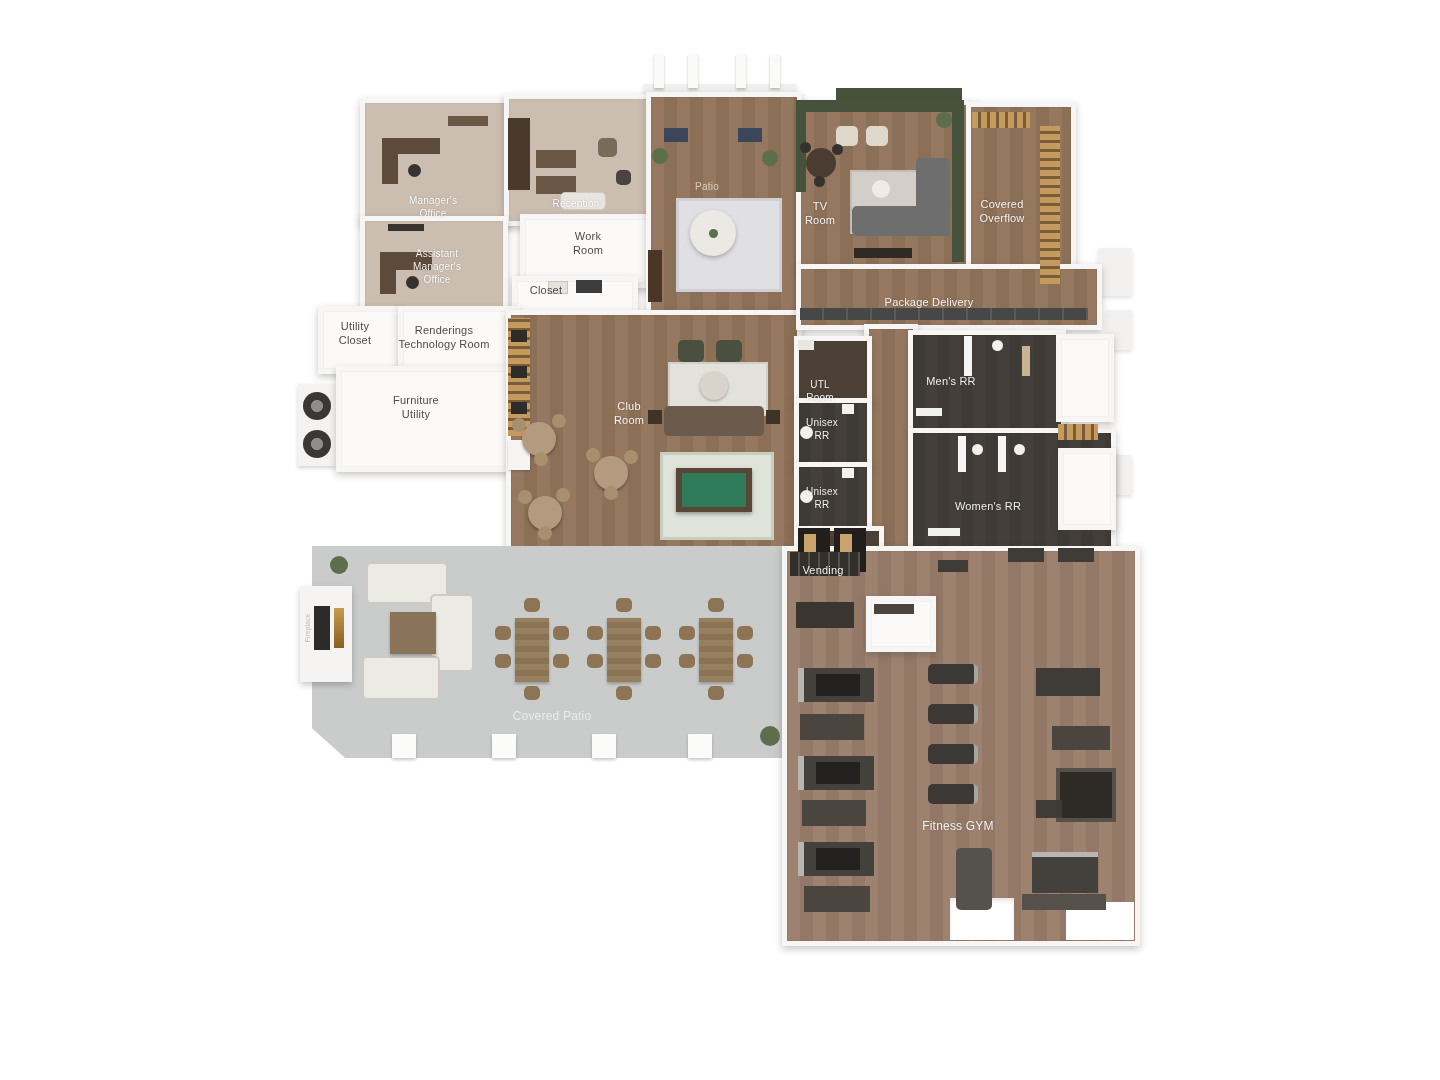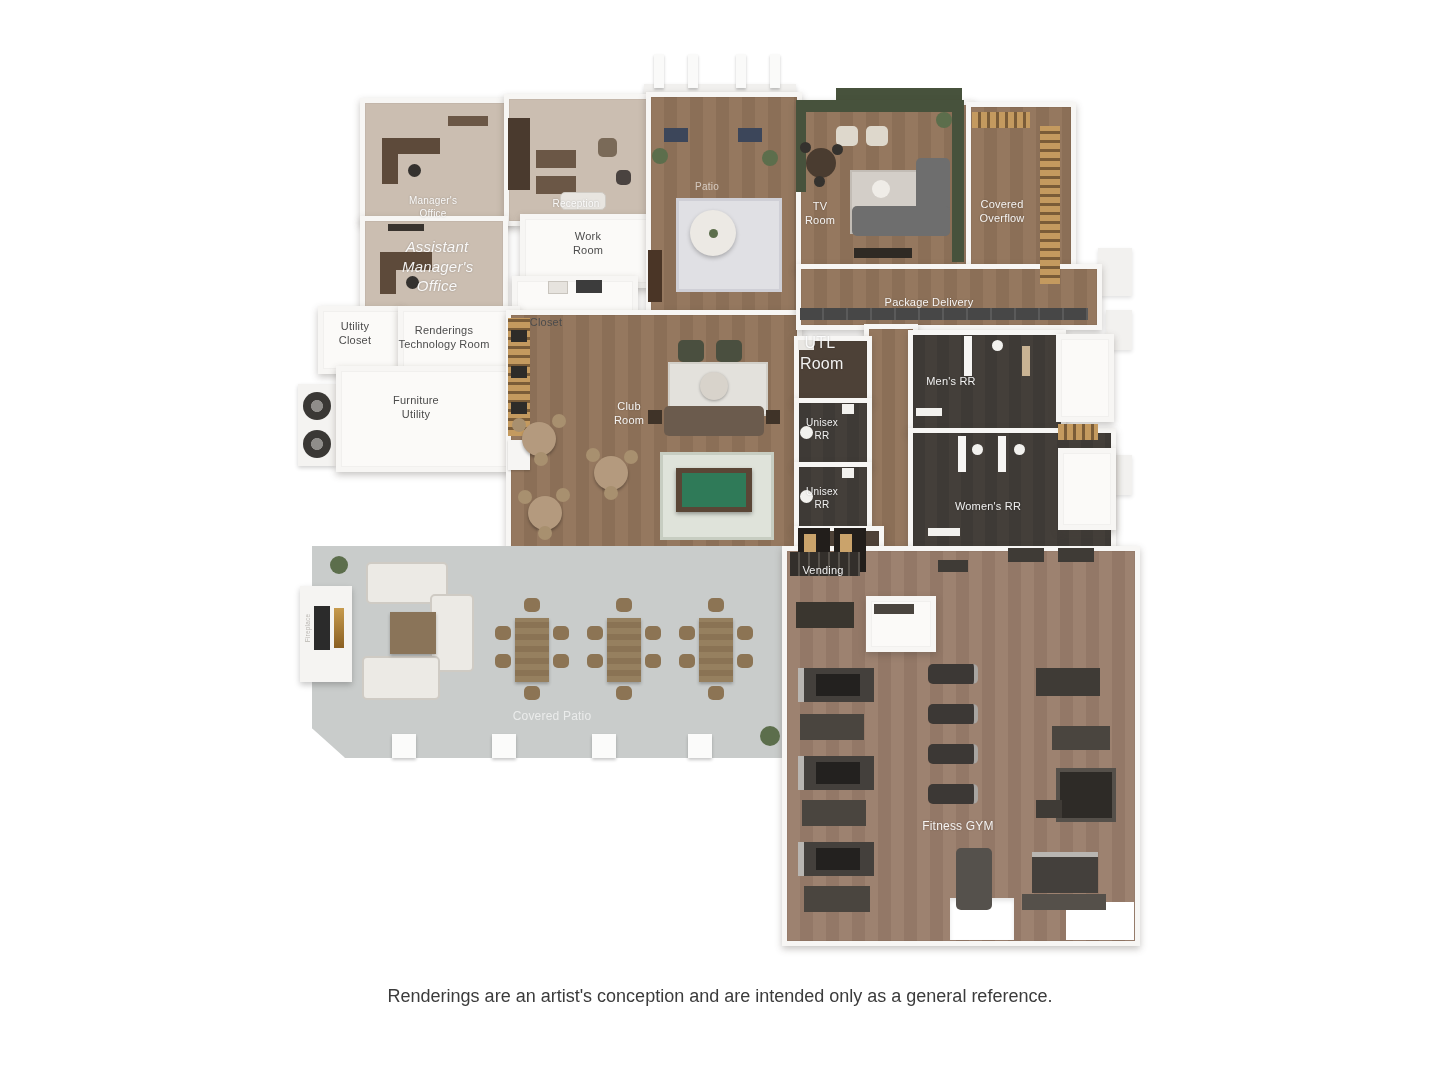--- a/index.html
+++ b/index.html
@@ -245,37 +245,36 @@
   <div class="f" style="left:1052px;top:726px;width:58px;height:24px;background:#4a453f;"></div>
   <div class="f" style="left:1056px;top:768px;width:60px;height:54px;background:#2e2b27;box-shadow:inset 0 0 0 4px #55504a;"></div>
   <div class="f" style="left:1036px;top:800px;width:26px;height:18px;background:#3f3b36;"></div>
 
   <div class="f rd" style="left:956px;top:848px;width:36px;height:62px;background:#55514c;"></div>
   <div class="f" style="left:1032px;top:852px;width:66px;height:36px;background:#44403c;border-top:5px solid #b9b6b2;"></div>
   <div class="f" style="left:1022px;top:894px;width:84px;height:16px;background:#55504a;"></div>
 
   <span class="lbl lbl-light" style="left:433px;top:207px;width:64px;font-size:10px;">Manager's Office</span>
   <span class="lbl lbl-light" style="left:576px;top:203px;width:90px;font-size:10px;">Reception</span>
-  <span class="lbl lbl-light" style="left:437px;top:266px;width:70px;font-size:15px;font-style:italic;">Assistant Manager's Office</span>
+  <span class="lbl lbl-light" style="left:437px;top:266px;width:70px;font-size:10px;">Assistant Manager's Office</span>
   <span class="lbl lbl-dark" style="left:588px;top:243px;width:44px;">Work Room</span>
-  <span class="lbl lbl-dark" style="left:546px;top:290px;width:60px;margin-top:32px;">Closet</span>
+  <span class="lbl lbl-dark" style="left:546px;top:290px;width:60px;">Closet</span>
   <span class="lbl lbl-dark" style="left:355px;top:333px;width:48px;">Utility Closet</span>
   <span class="lbl lbl-dark" style="left:444px;top:337px;width:112px;">Renderings Technology  Room</span>
   <span class="lbl lbl-dark" style="left:416px;top:407px;width:70px;">Furniture Utility</span>
   <span class="lbl lbl-faint" style="left:707px;top:186px;width:60px;font-size:10px;">Patio</span>
   <span class="lbl lbl-light" style="left:629px;top:413px;width:42px;">Club Room</span>
   <span class="lbl lbl-light" style="left:820px;top:213px;width:40px;">TV Room</span>
   <span class="lbl lbl-light" style="left:1002px;top:211px;width:64px;">Covered Overflow</span>
   <span class="lbl lbl-light" style="left:929px;top:302px;width:140px;white-space:nowrap;">Package Delivery</span>
-  <span class="lbl lbl-light" style="left:820px;top:354px;width:40px;font-size:16px;">UTL Room</span>
+  <span class="lbl lbl-light" style="left:820px;top:391px;width:40px;font-size:10px;">UTL Room</span>
   <span class="lbl lbl-light" style="left:951px;top:381px;width:80px;white-space:nowrap;">Men's RR</span>
   <span class="lbl lbl-light" style="left:822px;top:429px;width:44px;font-size:10px;">Unisex RR</span>
   <span class="lbl lbl-light" style="left:822px;top:498px;width:44px;font-size:10px;">Unisex RR</span>
   <span class="lbl lbl-light" style="left:988px;top:506px;width:100px;white-space:nowrap;">Women's RR</span>
   <span class="lbl lbl-light" style="left:823px;top:570px;width:70px;">Vending</span>
   <span class="lbl lbl-faint" style="left:552px;top:717px;width:120px;white-space:nowrap;font-size:12px;">Covered Patio</span>
   <span class="lbl lbl-light" style="left:958px;top:827px;width:100px;white-space:nowrap;font-size:12px;">Fitness GYM</span>
   <span class="lbl lbl-vert" style="left:308px;top:628px;width:50px;">Fireplace</span>
 </div>
 
 <div class="disclaimer" style="top:982px;">
-  <div>Renderings are an artist's conception and are intended only as a general reference.</div>
 </div>
 
 </body></html>

